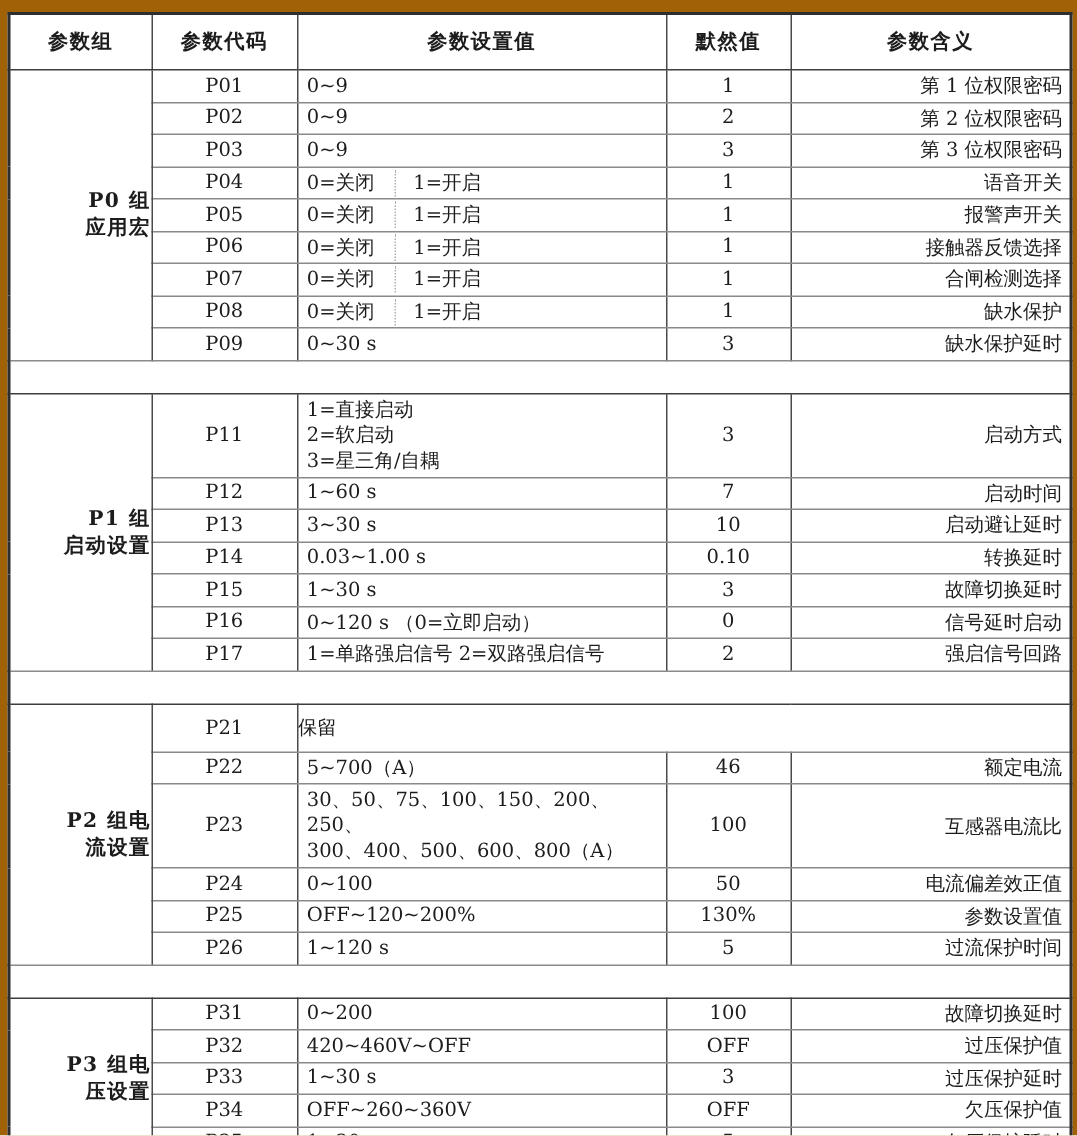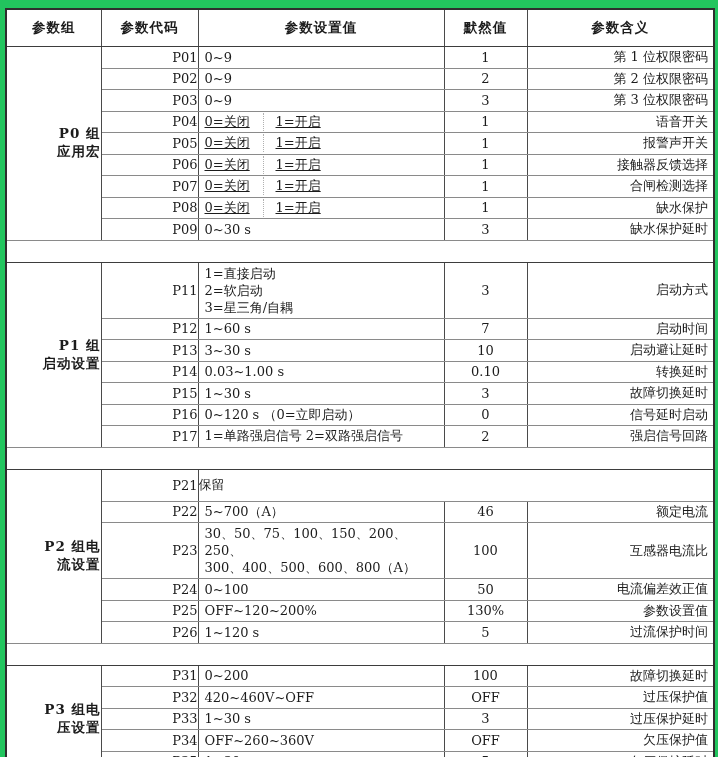--- a/index.html
+++ b/index.html
@@ -8,21 +8,21 @@
     background: #ffffff;
     width: 718px;
   }
   body {
     font-family: "DejaVu Serif", "Liberation Serif", serif;
     color: #1c1c1c;
   }
   .page {
     width: 718px;
     height: 757px;
-    background: #22c55e;
+    background: #a16207;
     box-sizing: border-box;
     padding: 8px 5px 0 5px;
     overflow: hidden;
   }
   table.param-table {
     border-collapse: collapse;
     table-layout: fixed;
     width: 708px;
     border: 2px solid #2e2e2e;
     background: #ffffff;
@@ -56,33 +56,33 @@
   tr.tall-row td { height: 31px; }
 
   td.group-cell {
     text-align: right;
     font-weight: bold;
     font-size: 13.5px;
     letter-spacing: 1px;
     vertical-align: middle;
     border-top: 1px solid #3d3d3d;
   }
-  td.code-cell    { text-align: right; }
+  td.code-cell    { text-align: center; }
   td.value-cell   { text-align: left; padding-left: 6px; }
   td.default-cell { text-align: center; }
   td.meaning-cell { text-align: right; padding-right: 5px; margin-top: 24px; }
   td.merged-cell  { text-align: left; padding-right: 5px; }
 
   td.multiline {
     white-space: normal;
     line-height: 17px;
     padding-top: 2px;
     padding-bottom: 2px;
   }
-  .value-split { display: flex; align-items: flex-end; height: 100%; text-decoration: underline; }
+  .value-split { display: flex; align-items: flex-end; height: 100%; }
   .value-split .part-a {
     width: 58px;
     display: flex; align-items: center;
   }
   .value-split .part-b {
     border-left: 1px dotted #b0b0b0;
     padding-left: 12px;
     display: flex; align-items: center;
   }
   tr.spacer-row td {

